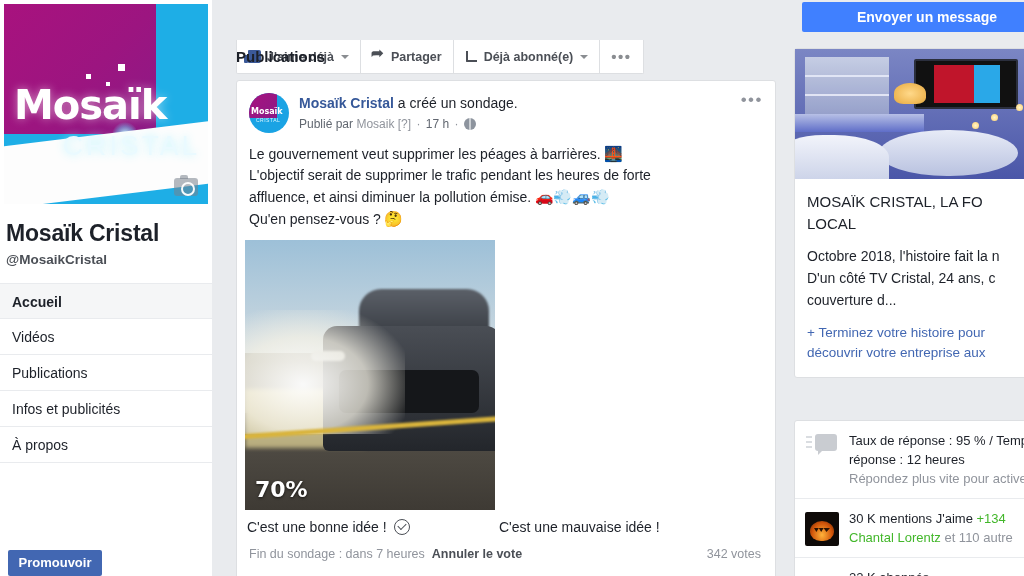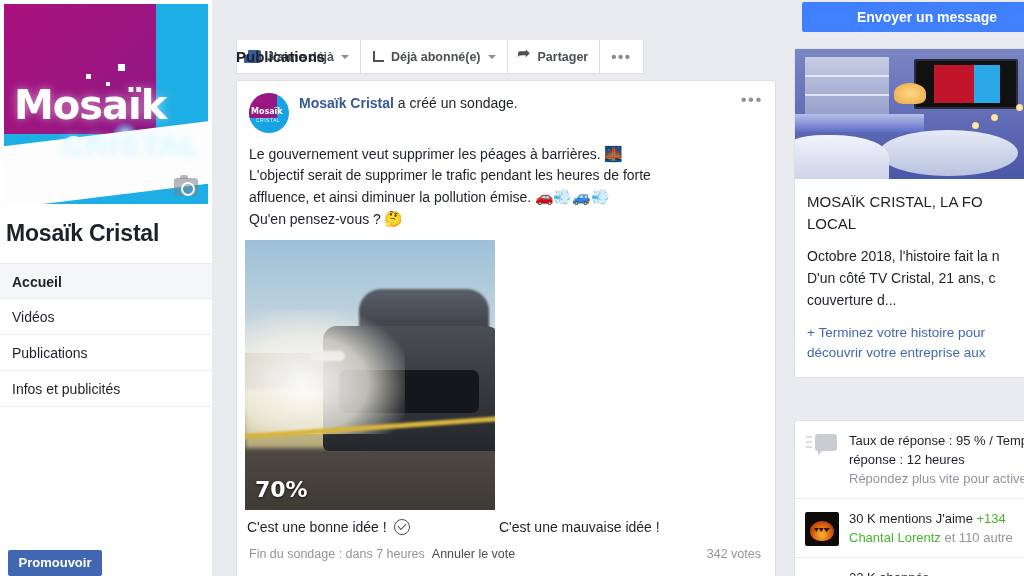--- a/index.html
+++ b/index.html
@@ -301,21 +301,21 @@
     width: 7px; height: 4px;
     border-left: 1.6px solid #4b4f56; border-bottom: 1.6px solid #4b4f56;
     transform: rotate(-45deg);
   }
   .poll-footer {
     display: flex; align-items: center;
     padding: 12px 14px 0 12px;
     font-size: 12.5px; color: #90949c;
   }
   .poll-footer .cancel {
-    font-weight: normal; color: #4b4f56; margin-left: 7px; cursor: pointer;
+    font-weight: bold; color: #4b4f56; margin-left: 7px; cursor: pointer;
   }
   .poll-footer .votes { margin-left: auto; color: #90949c; }
 
   
   .right-col {
     position: absolute; left: 790px; top: 0;
     width: 234px; height: 496px;
   }
   .msg-btn {
     position: absolute; left: 12px; top: 2px;
@@ -450,67 +450,78 @@
           <i></i>
       </div>
       <div class="cover-logo-main">Mosaïk</div>
       <div class="cover-glow"></div>
       <div class="cover-white-wedge"></div>
       <div class="cover-logo-sub">CRISTAL</div>
       <div class="cover-camera"></div>
     </div>
 
     <div class="page-title">Mosaïk Cristal</div>
+    <div class="page-handle">@MosaikCristal</div>
 
     <div class="nav">
       <div class="nav-item active">Accueil</div>
       <div class="nav-item">Vidéos</div>
       <div class="nav-item">Publications</div>
       <div class="nav-item">Infos et publicités</div>
+      <div class="nav-item">À propos</div>
     </div>
 
     <div class="promote-btn">Promouvoir</div>
   </div>
 
   <div class="mid-col">
 
     <div class="action-bar">
       <div class="act-btn">
         <span class="ico ico-thumb"></span>
         <span>J'aime déjà</span>
         <span class="caret"></span>
       </div>
       <div class="act-btn">
+        <span class="ico ico-share"></span>
+        <span>Partager</span>
+      </div>
+      <div class="act-btn">
         <span class="ico ico-rss"></span>
         <span>Déjà abonné(e)</span>
         <span class="caret"></span>
-      </div>
-      <div class="act-btn">
-        <span class="ico ico-share"></span>
-        <span>Partager</span>
       </div>
       <div class="act-btn">
         <span class="dots-h">•••</span>
       </div>
     </div>
 
     <div class="pub-header">Publications</div>
 
     <div class="post-card">
 
       <div class="post-head">
         <div class="avatar">
           <div class="a-mag"></div>
           <div class="a-txt">Mosaïk</div>
           <div class="a-sub">CRISTAL</div>
         </div>
         <div class="post-head-txt">
           <div class="post-line1">
             <span class="author">Mosaïk Cristal</span>
             <span>a créé un sondage.</span>
+          </div>
+          <div class="post-line2">
+            <span>Publié par</span>
+            <span class="grey">Mosaik</span>
+            <span class="grey">[?]</span>
+            <span class="dot">·</span>
+            <span>17 h</span>
+            <span class="dot">·</span>
+            <span class="globe-ico"></span>
           </div>
         </div>
         <div class="post-menu">•••</div>
       </div>
 
       <div class="post-body">
         <span>Le gouvernement veut supprimer les péages à barrières.</span>
         <span class="emo">🌉</span><br>
         <span>L'objectif serait de supprimer le trafic pendant les heures de forte</span><br>
         <span>affluence, et ainsi diminuer la pollution émise.</span>
@@ -577,21 +588,21 @@
         <div class="bulb" style="right:8%;top:42%"></div>
 
         <div class="bulb" style="right:26%;top:56%"></div>
       </div>
       <div class="story-title">
         <span>MOSAÏK CRISTAL, LA FO</span><br>
         <span>LOCAL</span>
       </div>
       <div class="story-text">
         <span>Octobre 2018, l'histoire fait la n</span><br>
-        <span>D'un côté TV Cristal, 21 ans, c</span><br>
+        <span>D'un côté TV Cristal, 24 ans, c</span><br>
         <span>couverture d...</span>
       </div>
       <div class="story-link">
         <span>+ Terminez votre histoire pour</span><br>
         <span>découvrir votre entreprise aux</span>
       </div>
     </div>
 
     <div class="rcard rcard-stats">
       <div class="stat-row">

